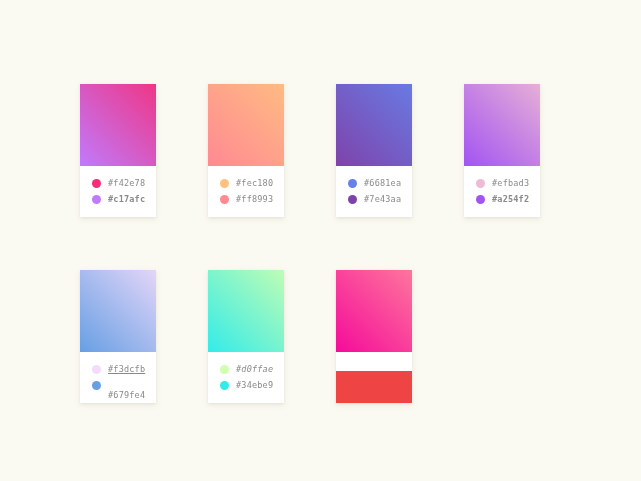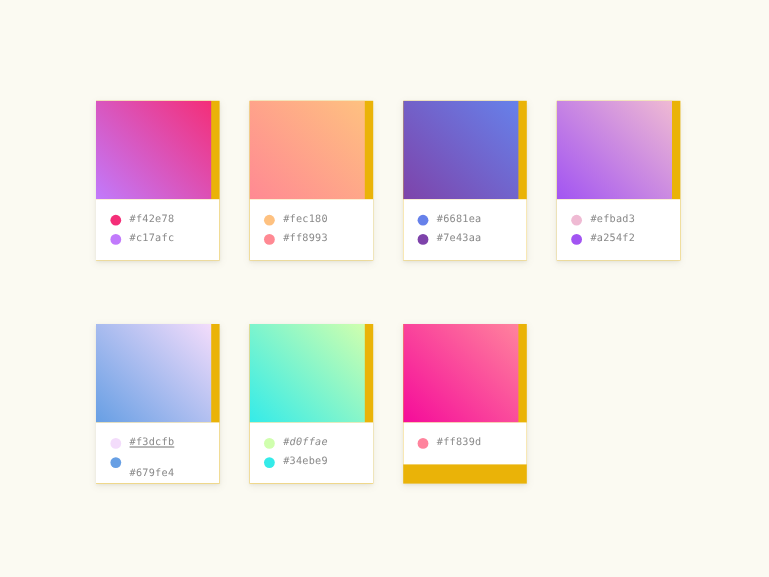--- a/index.html
+++ b/index.html
@@ -20,22 +20,22 @@
     top: 84px;
     width: 490px;
     display: grid;
     grid-template-columns: repeat(4, 96px);
     grid-template-rows: repeat(2, auto);
     column-gap: 32px;
     row-gap: 53px;
   }
 
   .palette-card {
-    width: 103px;
-    background: #eab308;
+    width: 76px;
+    background: #ef4444;
     box-shadow: 0 2px 6px rgba(120, 115, 90, 0.13),
                 0 1px 2px rgba(120, 115, 90, 0.08);
     overflow: hidden;
     text-align: right;
   }
 
   .swatch {
     width: 96px;
     height: 82px;
     display: block;
@@ -74,21 +74,21 @@
 <div id="palette-grid">
     <div class="palette-card">
       <div class="swatch" style="background: linear-gradient(225deg, rgb(244, 46, 120) 0%, rgb(193, 122, 252) 100%);"></div>
       <div class="swatch-info">
         <div class="color-row">
           <span class="color-dot" style="background: rgb(244, 46, 120);"></span>
           <span class="color-hex" style="color: rgb(138, 138, 138);">#f42e78</span>
         </div>
         <div class="color-row">
           <span class="color-dot" style="background: rgb(193, 122, 252);"></span>
-          <span class="color-hex" style="color: rgb(138, 138, 138);">#c17afc</span>
+          <span class="color-hex" style="color: rgb(138, 138, 138); font-weight: bold;">#c17afc</span>
         </div>
       </div>
     </div>
     <div class="palette-card">
       <div class="swatch" style="background: linear-gradient(225deg, rgb(254, 193, 128) 0%, rgb(255, 137, 147) 100%);"></div>
       <div class="swatch-info">
         <div class="color-row">
           <span class="color-dot" style="background: rgb(254, 193, 128);"></span>
           <span class="color-hex" style="color: rgb(138, 138, 138);">#fec180</span>
         </div>
@@ -113,21 +113,21 @@
     </div>
     <div class="palette-card">
       <div class="swatch" style="background: linear-gradient(225deg, rgb(239, 186, 211) 0%, rgb(162, 84, 242) 100%);"></div>
       <div class="swatch-info">
         <div class="color-row">
           <span class="color-dot" style="background: rgb(239, 186, 211);"></span>
           <span class="color-hex" style="color: rgb(138, 138, 138);">#efbad3</span>
         </div>
         <div class="color-row">
           <span class="color-dot" style="background: rgb(162, 84, 242);"></span>
-          <span class="color-hex" style="color: rgb(138, 138, 138);">#a254f2</span>
+          <span class="color-hex" style="color: rgb(138, 138, 138); font-weight: bold;">#a254f2</span>
         </div>
       </div>
     </div>
     <div class="palette-card">
       <div class="swatch" style="background: linear-gradient(225deg, rgb(243, 220, 251) 0%, rgb(103, 159, 228) 100%);"></div>
       <div class="swatch-info">
         <div class="color-row">
           <span class="color-dot" style="background: rgb(243, 220, 251);"></span>
           <span class="color-hex" style="color: rgb(138, 138, 138); text-decoration: underline;">#f3dcfb</span>
         </div>
@@ -146,19 +146,15 @@
         </div>
         <div class="color-row">
           <span class="color-dot" style="background: rgb(52, 235, 233);"></span>
           <span class="color-hex" style="color: rgb(138, 138, 138);">#34ebe9</span>
         </div>
       </div>
     </div>
     <div class="palette-card">
       <div class="swatch" style="background: linear-gradient(225deg, rgb(255, 131, 157) 0%, rgb(245, 11, 154) 100%);"></div>
       <div class="swatch-info">
-        <div class="color-row">
-          <span class="color-dot" style="background: rgb(255, 131, 157);"></span>
-          <span class="color-hex" style="color: rgb(138, 138, 138);">#ff839d</span>
-        </div>
       </div>
     </div>
   </div>
 
 </body></html>

